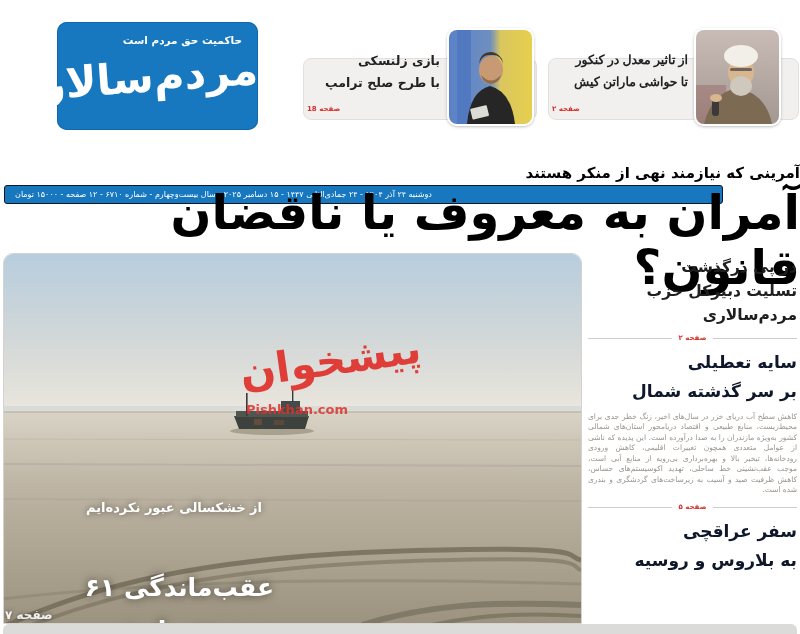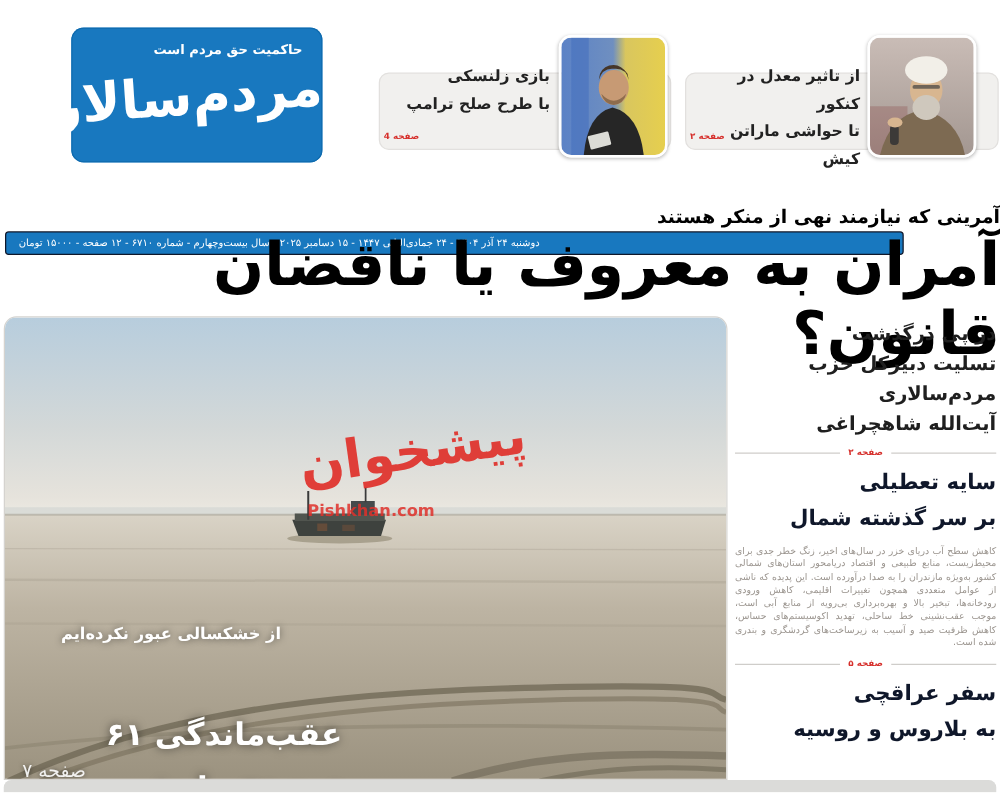--- a/index.html
+++ b/index.html
@@ -14,21 +14,21 @@
   .mast-title{position:absolute;top:30px;left:0;width:100%;text-align:center;
     font-size:42px;font-weight:bold;color:#fff;transform:rotate(-4deg);letter-spacing:-1px;}
   
   .teaser{position:absolute;top:58px;height:60px;background:#f1f0ee;
     border:1px solid #e2e0de;border-radius:8px;}
   .teaser.mid{left:303px;width:232px;}
   .teaser.right{left:548px;width:249px;}
   .teaser-title{position:absolute;top:50px;width:132px;text-align:right;
     font-size:12.5px;font-weight:bold;color:#222;line-height:1.75;}
   .teaser-title.mid{left:308px;}
-  .teaser-title.right{left:556px;}
+  .teaser-title.right{left:556px;font-family:Liberation Serif, serif;}
   .tiny-ref{position:absolute;font-size:7px;color:#d6302c;font-weight:bold;}
   .tiny-ref.mid{left:307px;top:105px;}
   .tiny-ref.right{left:552px;top:105px;}
   .portrait{position:absolute;top:28px;width:83px;height:94px;border-radius:10px;
     overflow:hidden;border:2px solid #fff;box-shadow:0 1px 3px rgba(0,0,0,.25);}
   .portrait.zel{left:447px;}
   .portrait.cleric{left:694px;}
   .portrait svg{display:block;}
   
   .datebar{position:absolute;left:4px;top:137px;width:719px;height:19px;
@@ -39,28 +39,28 @@
   .lead{position:absolute;left:0;top:164px;width:800px;text-align:right;color:#000;}
   .lead .kicker{font-size:15px;font-weight:bold;}
   .lead .main{font-size:48px;font-weight:bold;line-height:1.15;margin-top:3px;letter-spacing:-1px;}
   
   .photo{position:absolute;left:3px;top:253px;width:579px;height:371px;
     border-radius:10px 10px 0 0;overflow:hidden;border:1px solid #d5d3cf;box-sizing:border-box;}
   .wm-fa{position:absolute;left:235px;top:82px;font-size:42px;font-weight:bold;
     color:#e0312b;opacity:.92;transform:rotate(-8deg);}
   .wm-en{position:absolute;left:242px;top:148px;font-size:13px;font-weight:bold;
     color:#e0312b;opacity:.85;direction:ltr;}
-  .ph-kicker{position:absolute;left:8px;top:246px;width:250px;text-align:center;
+  .ph-kicker{position:absolute;left:8px;top:246px;width:250px;text-align:right;
     color:#fff;font-size:13px;font-weight:bold;text-shadow:0 0 6px rgba(0,0,0,.5);}
   .ph-head{position:absolute;left:8px;top:268px;width:262px;color:#fff;font-weight:bold;
     font-size:25px;line-height:1.7;text-shadow:0 0 8px rgba(0,0,0,.55);}
   .ph-head .l1{text-align:right;margin-top:45px;}
   .ph-head .l2{text-align:left;padding-left:8px;}
-  .ph-ref{position:absolute;left:14px;top:354px;font-size:15px;color:rgba(255,255,255,.9);
-    font-weight:normal;text-shadow:0 0 4px rgba(0,0,0,.5);}
+  .ph-ref{position:absolute;left:1px;top:354px;font-size:12px;color:rgba(255,255,255,.9);
+    font-weight:bold;text-shadow:0 0 4px rgba(0,0,0,.5);}
   
   .rcol{position:absolute;left:588px;top:255px;width:209px;}
   .rc-h{font-weight:bold;text-align:right;}
   .rc-h.black{font-size:15.5px;color:#1f1f1f;line-height:1.55;}
   .rc-h.gray{font-size:17px;color:#0f172a;line-height:1.7;}
   .rc-body{font-size:7.5px;color:#9a948e;line-height:1.4;text-align:justify;
     text-align-last:right;margin-top:6px;}
   .divider{display:flex;align-items:center;margin:7px 0 6px 0;}
   .divider .dline{flex:1;height:1px;background:#cfcdca;}
   .divider .dref{padding:0 7px;font-size:7px;color:#d6302c;font-weight:bold;}
@@ -76,21 +76,21 @@
   <div class="masthead">
     <div class="tagline">حاکمیت حق مردم است</div>
     <div class="mast-title">مردم‌سالاری</div>
   </div>
 
   <div class="teaser mid"></div>
   <div class="teaser-title mid">
     <div>بازی زلنسکی</div>
     <div>با طرح صلح ترامپ</div>
   </div>
-  <div class="tiny-ref mid">صفحه 4</div>
+  <div class="tiny-ref mid">صفحه 18</div>
   <div class="portrait zel">
     <svg width="83" height="94" viewBox="0 0 83 94" xmlns="http://www.w3.org/2000/svg">
       <defs>
         <linearGradient id="ukr" x1="0" y1="0" x2="1" y2="0">
           <stop offset="0" stop-color="#5b82c6"></stop>
             <stop offset="0.5" stop-color="#6f8fc0"></stop>
           <stop offset="0.62" stop-color="#d9c65e"></stop>
             <stop offset="1" stop-color="#e6cf4e"></stop>
         </linearGradient>
       </defs>
@@ -186,21 +186,20 @@
     </div>
     <div class="ph-ref">صفحه ۷</div>
   </div>
 
   <div class="rcol">
 
     <article>
       <div class="rc-h black">
         <div>در پی درگذشت</div>
         <div>تسلیت دبیرکل حزب مردم‌سالاری</div>
-        <div>آیت‌الله شاهچراغی</div>
       </div>
     </article>
     <div class="divider">
       <span class="dline"></span>
       <span class="dref">صفحه ۲</span>
       <span class="dline"></span>
     </div>
 
     <article>
       <div class="rc-h gray">

